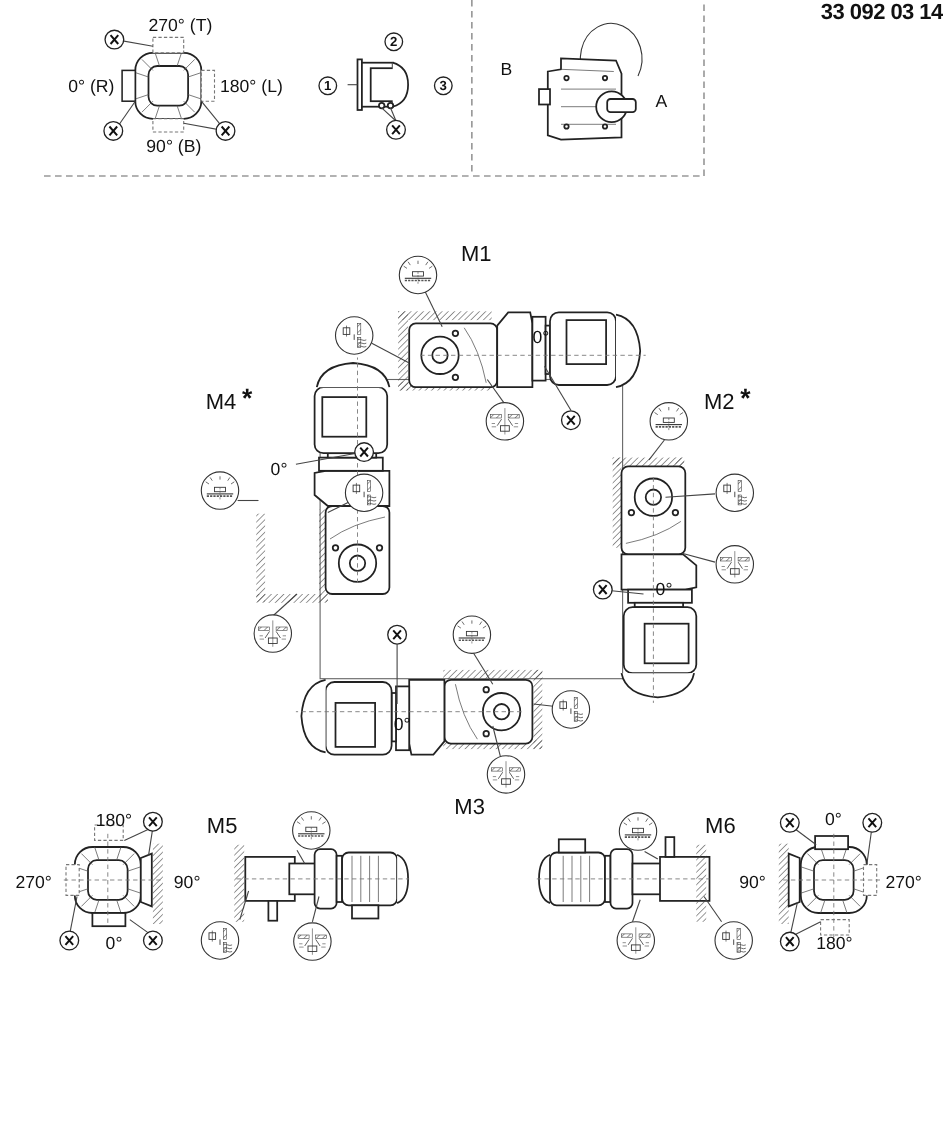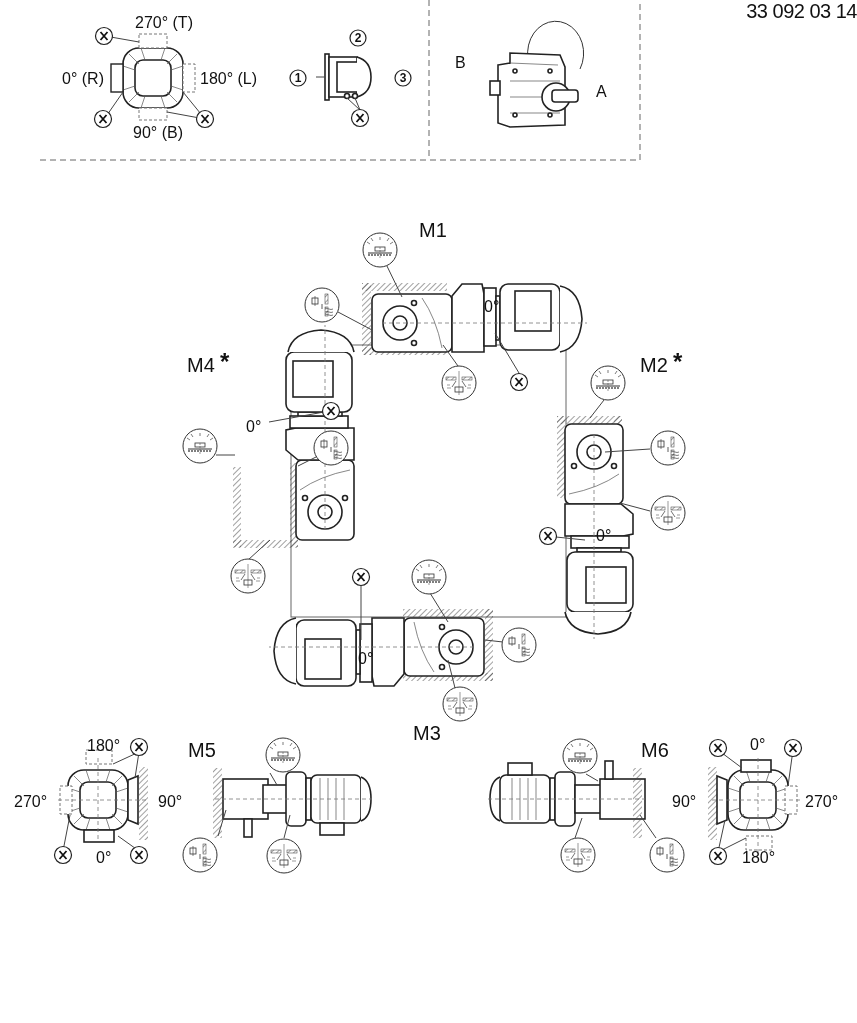--- a/index.html
+++ b/index.html
@@ -2,21 +2,21 @@
 <html><head>
 <meta charset="utf-8">
 <style>
   html, body { margin: 0; padding: 0; background: #ffffff; }
   body { width: 857px; height: 1023px; position: relative; overflow: hidden;
          font-family: "Liberation Sans", sans-serif; color: #111; }
   svg text { font-family: "Liberation Sans", sans-serif; }
   .lbl { font-size: 16px; fill: #111; }
   .mlbl { font-size: 20px; fill: #111; }
   .ref { position: absolute; right: 0; top: 0; font-family: "Liberation Sans", sans-serif;
-         font-weight: normal; font-size: 20px; letter-spacing: -0.5px; color: #111; margin-left: 12px; }
+         font-weight: bold; font-size: 20px; letter-spacing: -0.5px; color: #111; margin-left: 12px; }
   .ln { stroke: #444; fill: none; stroke-width: 1; }
   .bd { stroke: #222; fill: #fff; stroke-width: 1.6; }
   .th { stroke: #555; fill: none; stroke-width: 0.7; }
   .dash { stroke: #666; stroke-dasharray: 6 4; fill: none; stroke-width: 1; }
   .dashs { stroke: #777; stroke-dasharray: 4 3; fill: none; stroke-width: 0.8; }
   .hatch { fill: url(#hatch); stroke: none; }
   .sym { fill: #fff; stroke: #333; stroke-width: 1; }
   .xc { fill: #fff; stroke: #222; stroke-width: 1.2; }
   .xt { font-size: 12px; font-weight: bold; text-anchor: middle; fill: #111; }
 </style>

